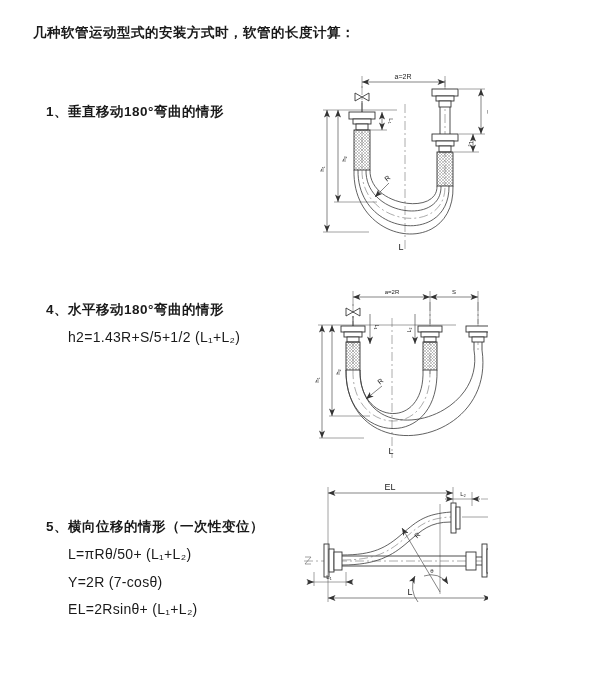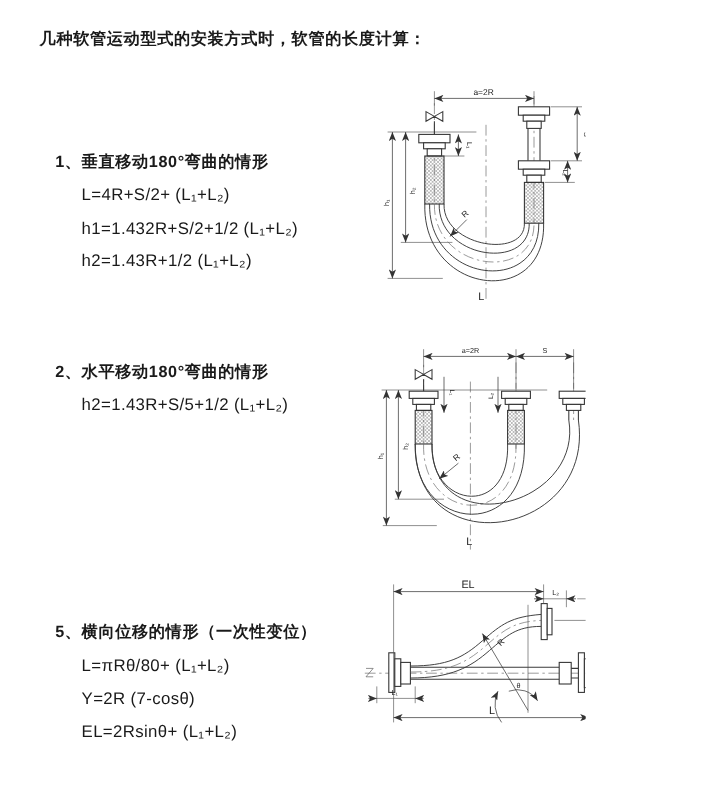--- a/index.html
+++ b/index.html
@@ -1,20 +1,20 @@
 <!DOCTYPE html>
 <html><head>
 <meta charset="utf-8">
 <style>
   html,body{margin:0;padding:0;background:#fff;}
   .page{position:relative;width:488px;height:675px;background:#ffffff;overflow:hidden;
         font-family:"Liberation Sans",sans-serif;color:#1a1a1a;}
   .title{position:absolute;left:33px;top:24px;font-size:13.5px;font-weight:bold;letter-spacing:.5px;}
   .section{position:absolute;left:46px;}
-  .sec1{top:103px;margin-top:23px;} .sec2{top:301px;} .sec3{top:518px;}
+  .sec1{top:103px;} .sec2{top:301px;} .sec3{top:518px;}
   .heading{font-size:13.5px;font-weight:bold;letter-spacing:.5px;margin-bottom:5px;}
   .formulas{margin-left:22px;}
   .formula{font-size:14px;line-height:27.5px;white-space:pre;letter-spacing:.3px;}
   .diag{position:absolute;}
   .d1{left:305px;top:66px;} .d2{left:308px;top:282px;} .d3{left:298px;top:472px;}
   svg{display:block;}
   svg text{font-family:"Liberation Sans",sans-serif;fill:#222;}
   .ln{stroke:#3a3a3a;stroke-width:.9;fill:none;}
   .hose{stroke:#3a3a3a;stroke-width:.8;fill:none;}
   .thin{stroke:#555;stroke-width:.55;fill:none;}
@@ -26,38 +26,33 @@
 </style>
 </head>
 <body>
 
 <div class="page">
 
   <div class="title">几种软管运动型式的安装方式时，软管的长度计算：</div>
 
   <div class="section sec1">
     <div class="heading">1、垂直移动180°弯曲的情形</div>
-    <div class="formulas">
-      <div class="formula">L=4R+S/2+ (L₁+L₂)</div>
-      <div class="formula">h1=1.432R+S/2+1/2 (L₁+L₂)</div>
-      <div class="formula">h2=1.43R+1/2 (L₁+L₂)</div>
-    </div>
   </div>
 
   <div class="section sec2">
-    <div class="heading">2、水平移动180°弯曲的情形</div>
+    <div class="heading">4、水平移动180°弯曲的情形</div>
     <div class="formulas">
       <div class="formula">h2=1.43R+S/5+1/2 (L₁+L₂)</div>
     </div>
   </div>
 
   <div class="section sec3">
     <div class="heading">5、横向位移的情形（一次性变位）</div>
     <div class="formulas">
-      <div class="formula">L=πRθ/80+ (L₁+L₂)</div>
+      <div class="formula">L=πRθ/50+ (L₁+L₂)</div>
       <div class="formula">Y=2R (7-cosθ)</div>
       <div class="formula">EL=2Rsinθ+ (L₁+L₂)</div>
     </div>
   </div>
 
   <div class="diag d1">
   <svg width="290" height="195" viewBox="0 0 290 195">
     <defs>
       <pattern id="h1p" width="3" height="3" patternUnits="userSpaceOnUse">
         <path d="M0,3 L3,0 M0,0 L3,3" stroke="#777" stroke-width=".4"></path>

